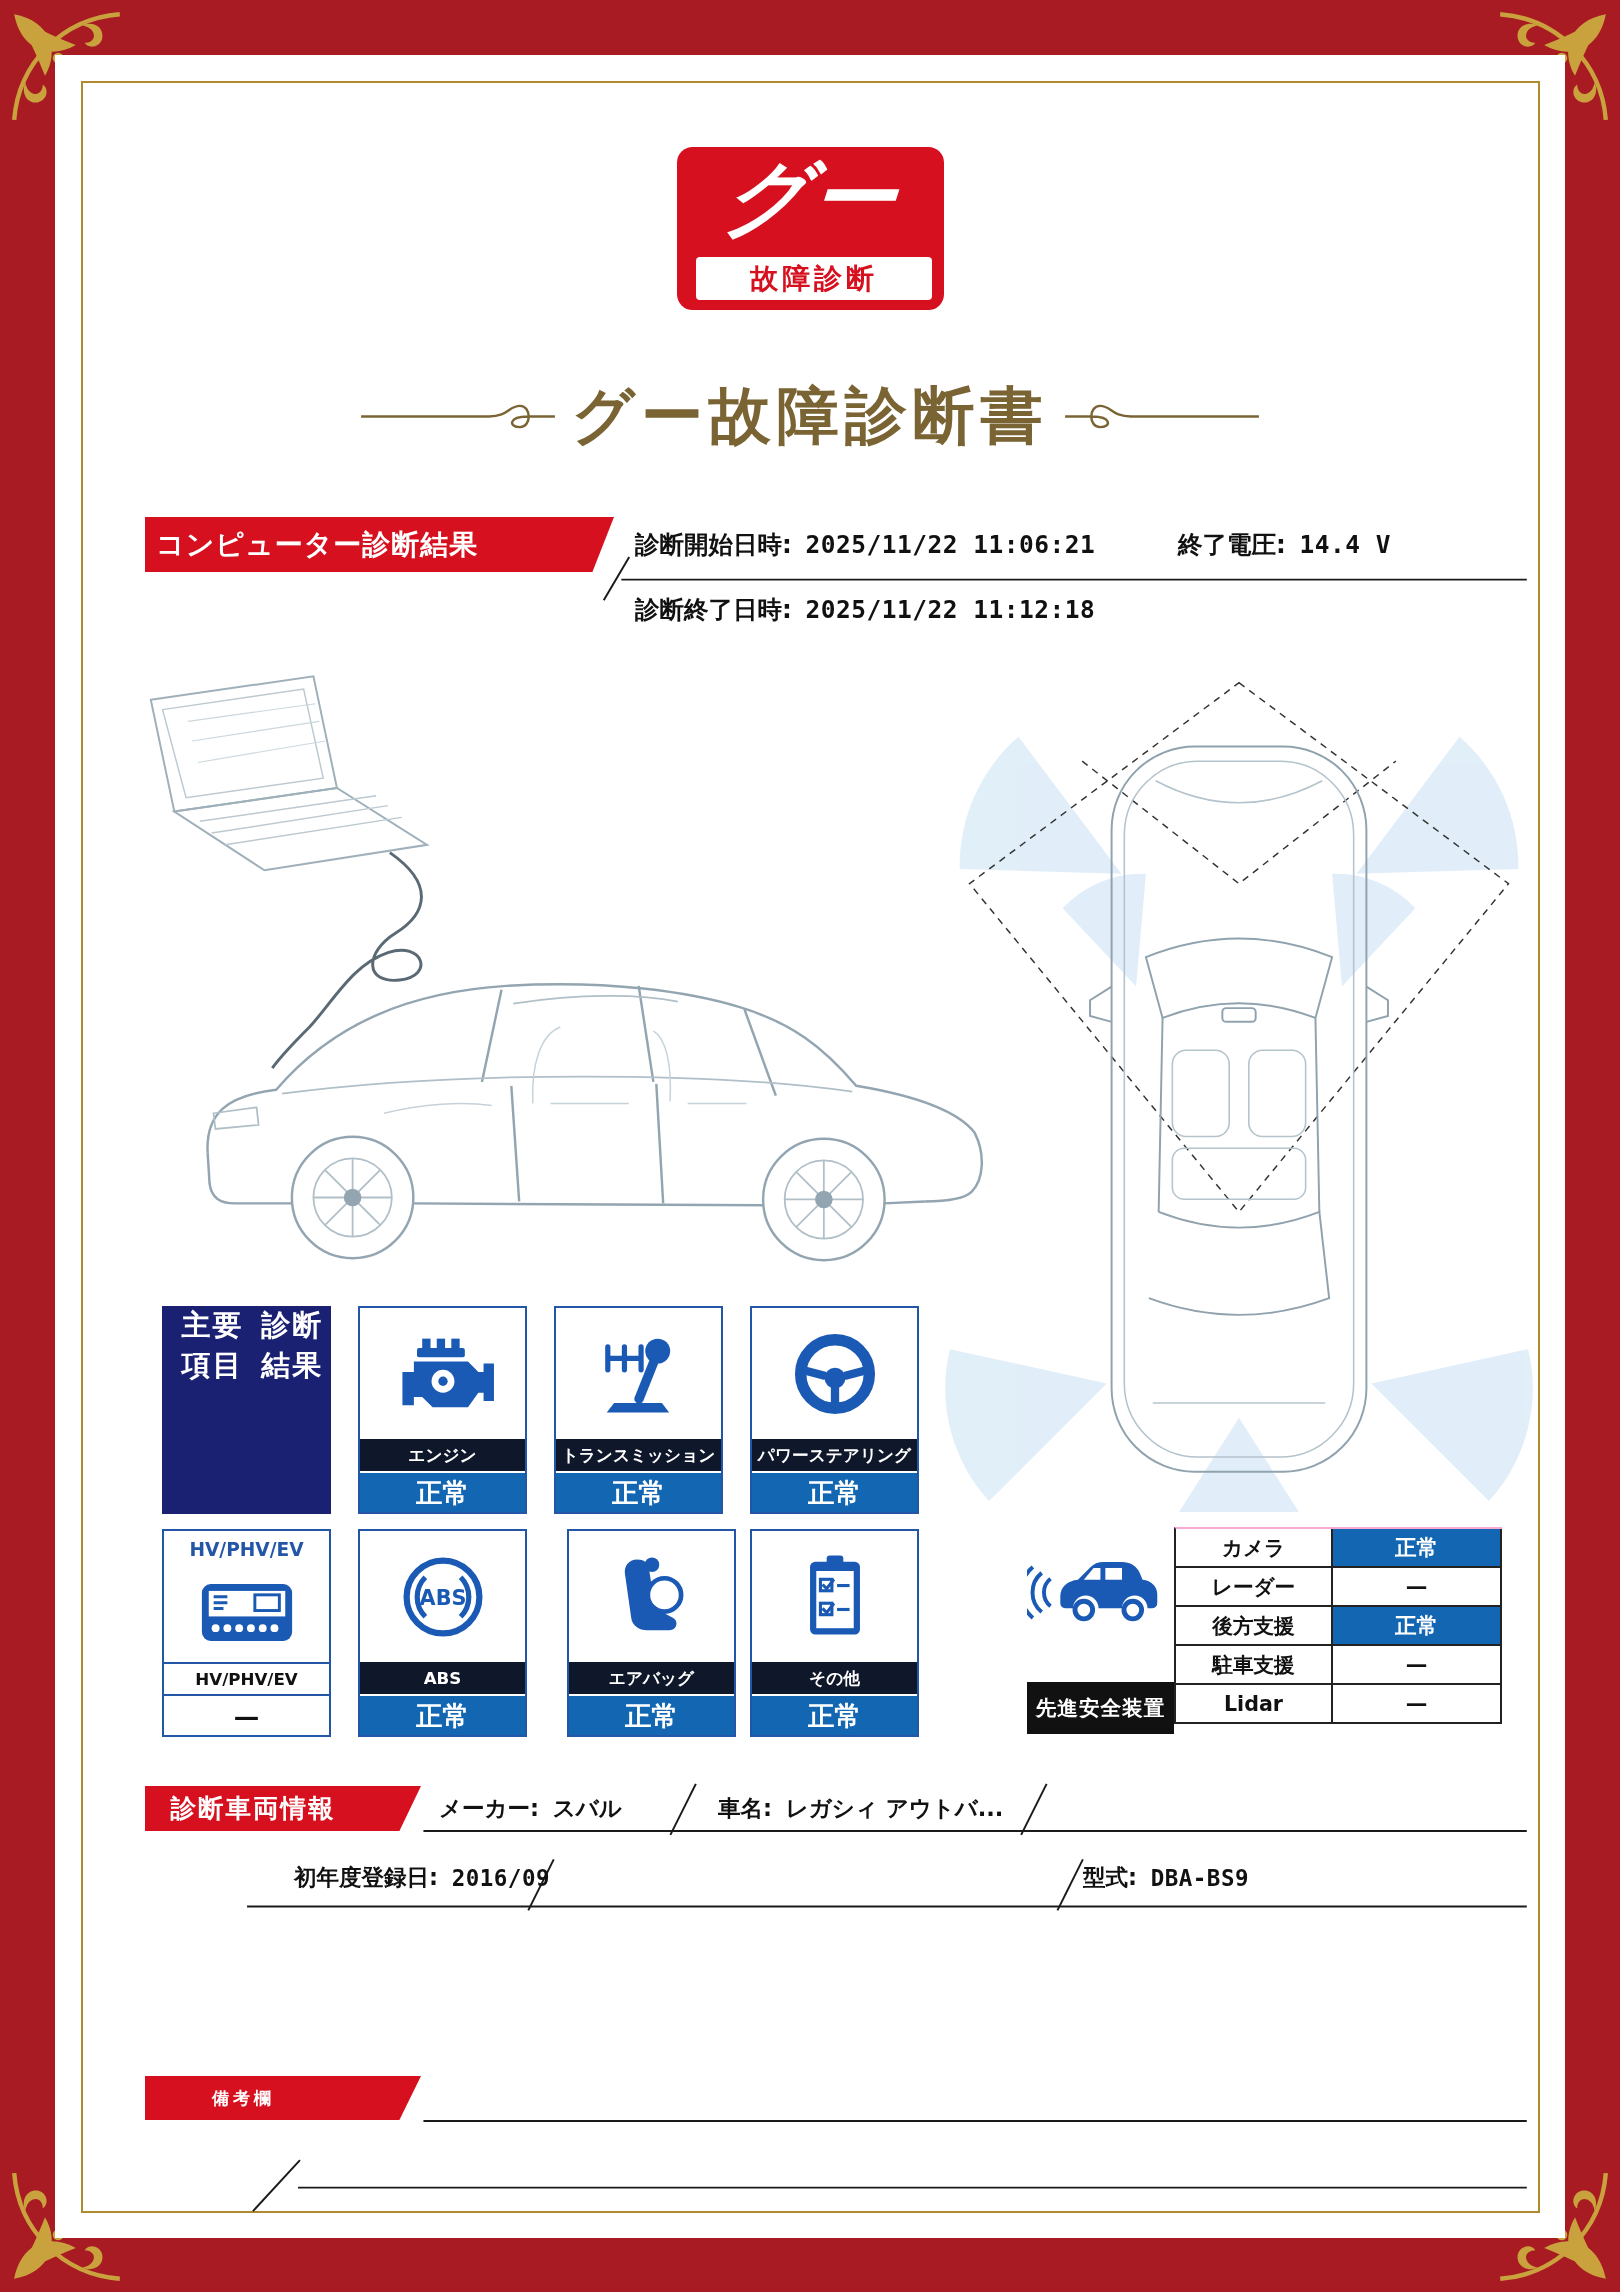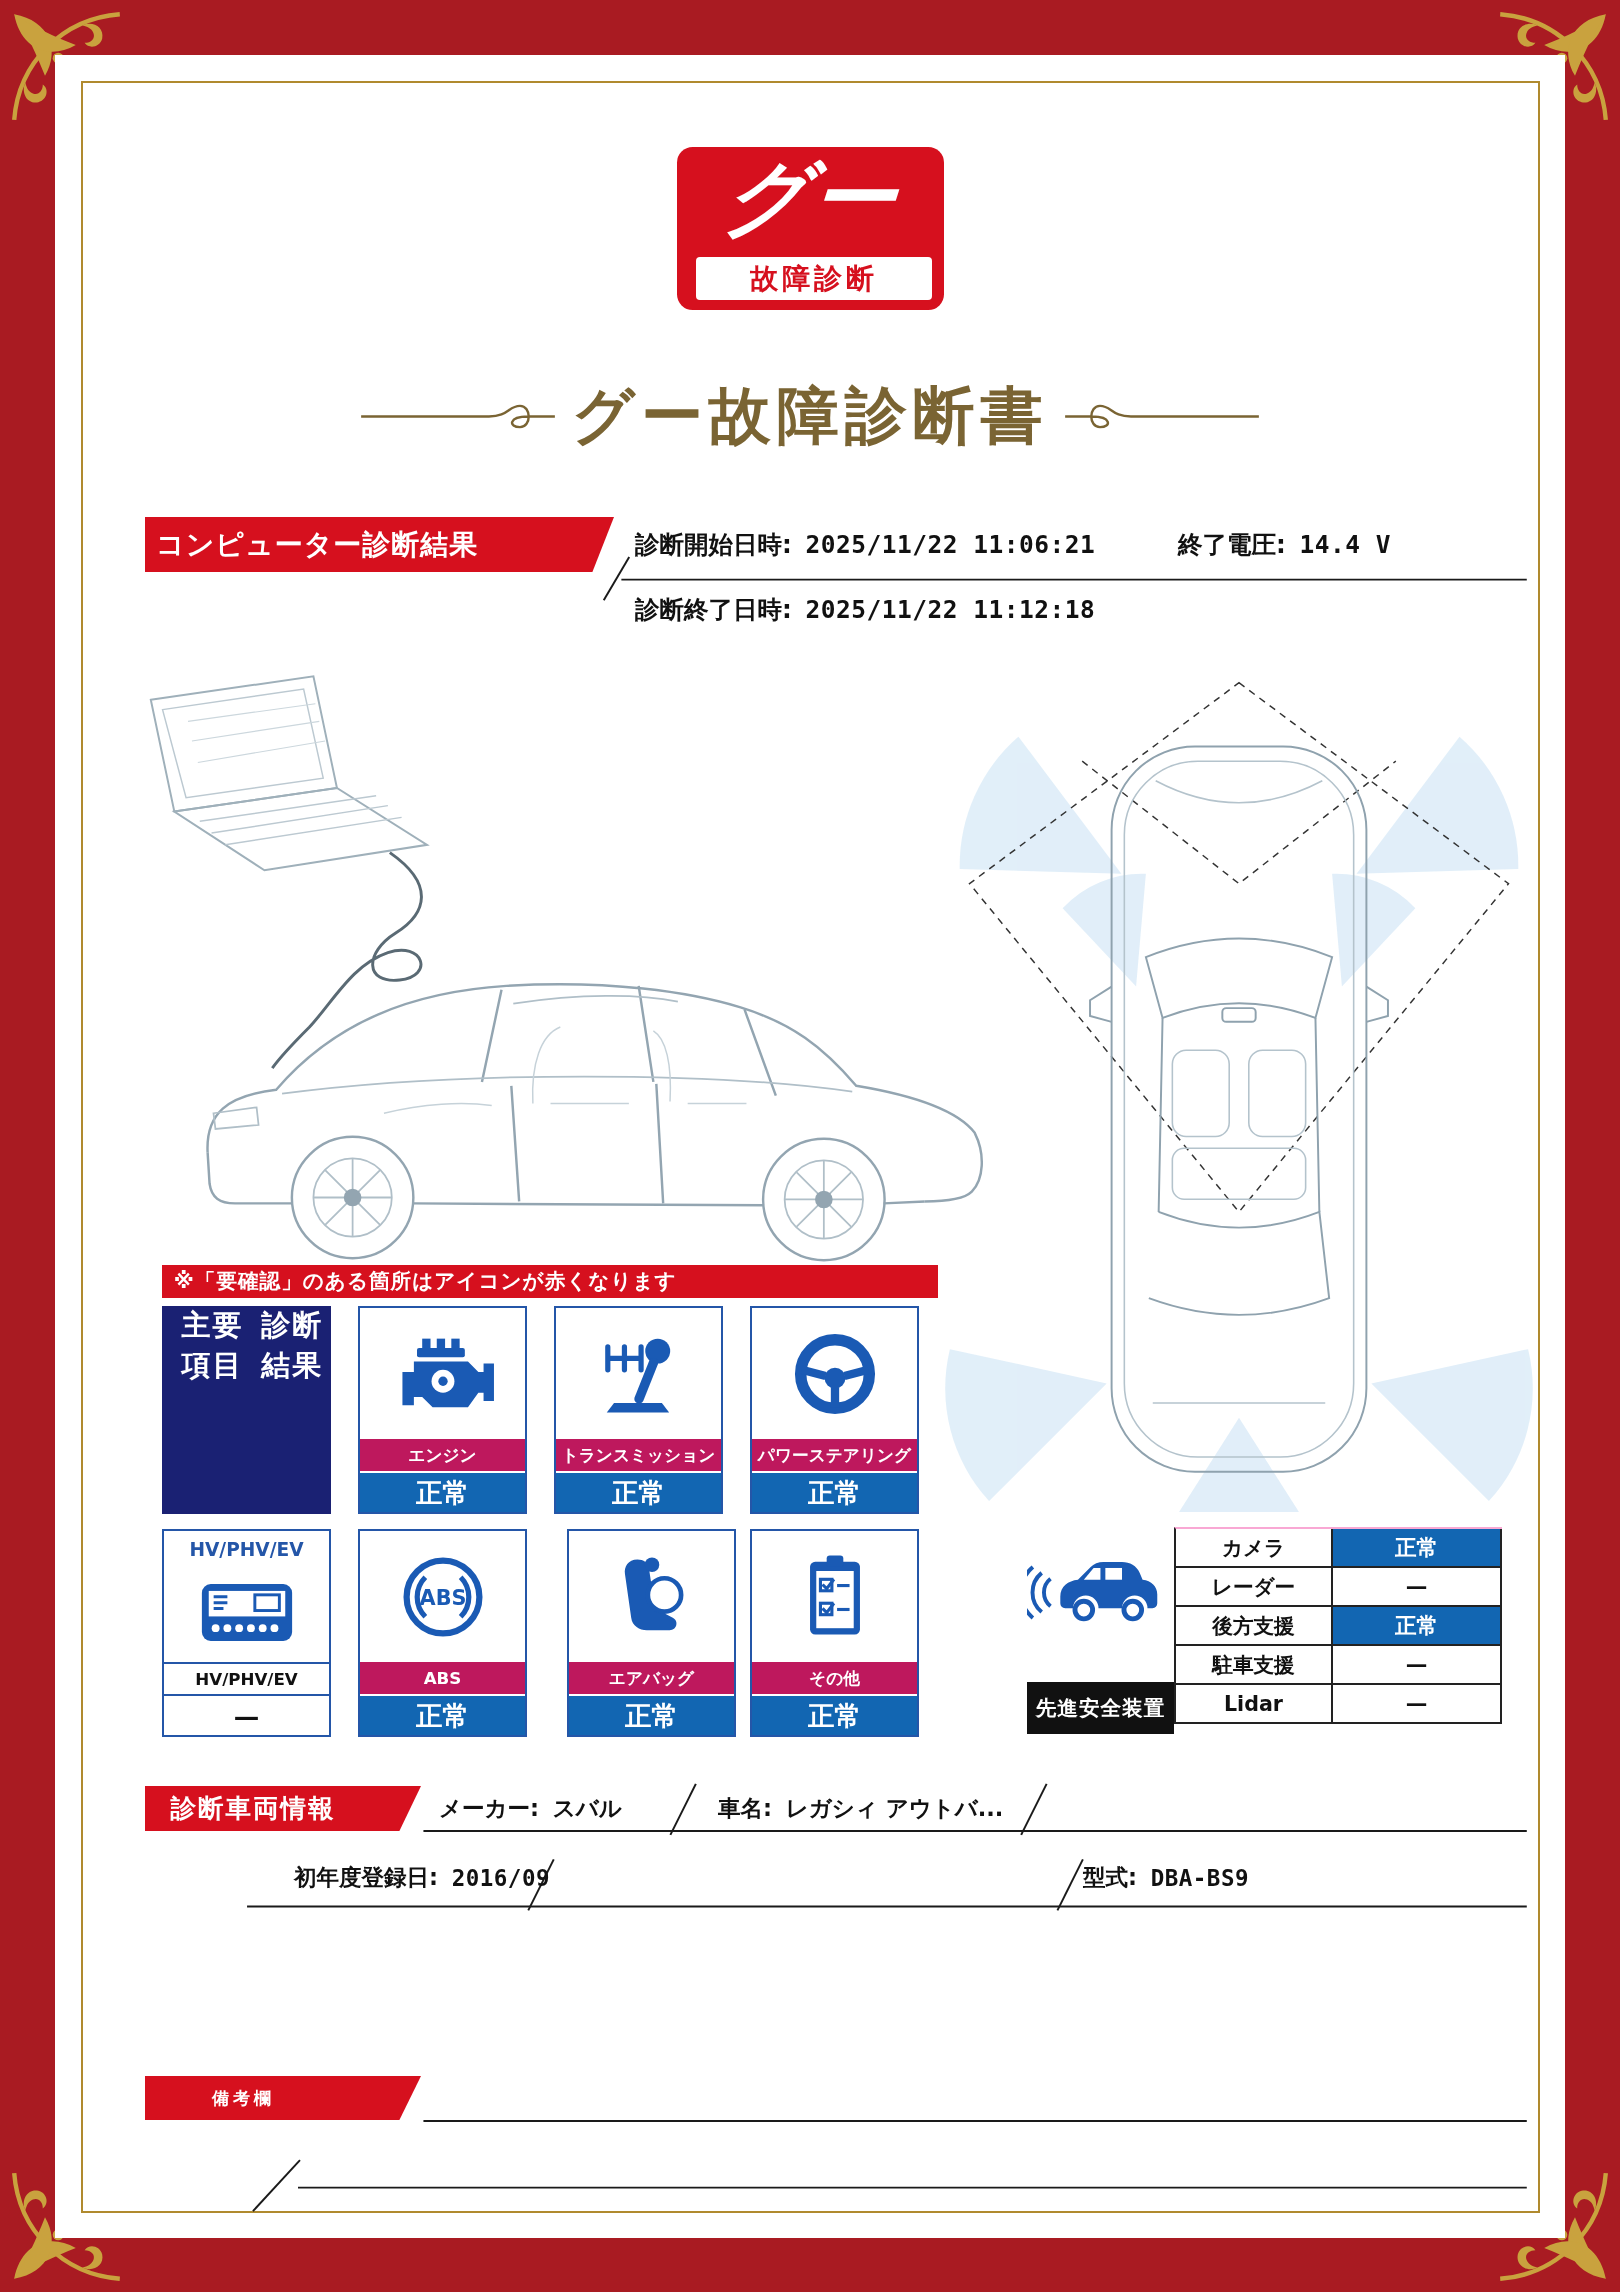--- a/index.html
+++ b/index.html
@@ -47,21 +47,21 @@
   
   .notice { position:absolute; left:107px; top:1210px; width:776px; height:33px; background:#d6101e; color:#fff;
             font-size:20.6px; font-weight:700; line-height:33px; padding-left:11.8px; letter-spacing:1px; }
 
   
   .cell { position:absolute; width:169px; height:208px; }
   .header-cell { background:#1a2173; color:#fff; display:flex; flex-direction:row; justify-content:center;
                  padding-left:19.6px; gap:9.8px; font-size:29px; font-weight:800; letter-spacing:2px; }
   .item-cell, .hv-cell { border:2.5px solid #2456a8; background:#fff; display:flex; flex-direction:column; }
   .icon-area { flex:1; display:flex; align-items:center; justify-content:center; }
-  .cell-label { height:32px; background:#be185d; color:#fff; font-size:16.7px; font-weight:700; display:flex; align-items:center; justify-content:center; }
+  .cell-label { height:32px; background:#0f172a; color:#fff; font-size:16.7px; font-weight:700; display:flex; align-items:center; justify-content:center; }
   .cell-status { height:41px; background:#1266b2; color:#fff; font-size:26.5px; font-weight:800; display:flex; align-items:center; justify-content:center; border-top:2.9px solid #fff; }
   .hv-top { height:29px; margin-top:3.9px; color:#2456a8; font-weight:800; font-size:18.6px; display:flex; align-items:center; justify-content:center; }
   .hv-label { height:32px; border-top:2.5px solid #2456a8; color:#111; font-size:16.7px; font-weight:700; display:flex; align-items:center; justify-content:center; }
   .hv-status { height:41px; border-top:2.5px solid #2456a8; color:#111; font-size:25.5px; font-weight:800; display:flex; align-items:center; justify-content:center; }
 
   
   .safety { position:absolute; left:972px; top:1472px; width:476px; height:200px; }
   .safety-icon-box { position:absolute; left:0; top:0; width:147px; height:200px; }
   .safety-caption { position:absolute; left:0; top:155px; width:147px; height:52px; background:#111;
                     color:#fff; font-size:20.6px; font-weight:800; display:flex; align-items:center; justify-content:center; letter-spacing:1px; }
@@ -219,21 +219,20 @@
       <g fill="none" stroke="#b4c3cc" stroke-width="1.6">
         <rect x="183" y="100" width="234" height="710" rx="75"></rect>
         <rect x="232" y="395" width="58" height="88" rx="14"></rect>
         <rect x="310" y="395" width="58" height="88" rx="14"></rect>
         <rect x="232" y="495" width="136" height="52" rx="12"></rect>
         <path d="M215,120 Q300,165 385,120"></path>
         <path d="M212,755 H388"></path>
       </g>
     </svg>
 
-    <div class="notice">※「要確認」のある箇所はアイコンが赤くなります</div>
 
     <div class="cell header-cell" style="left:107px; top:1251px;">
       <div>主要項目</div>
       <div>診断結果</div>
     </div>
 
     <div class="cell item-cell" style="left:303px; top:1251px;">
       <div class="icon-area">
         <svg width="110" height="104" viewBox="0 0 100 100">
           <g fill="#1a5ab4">

